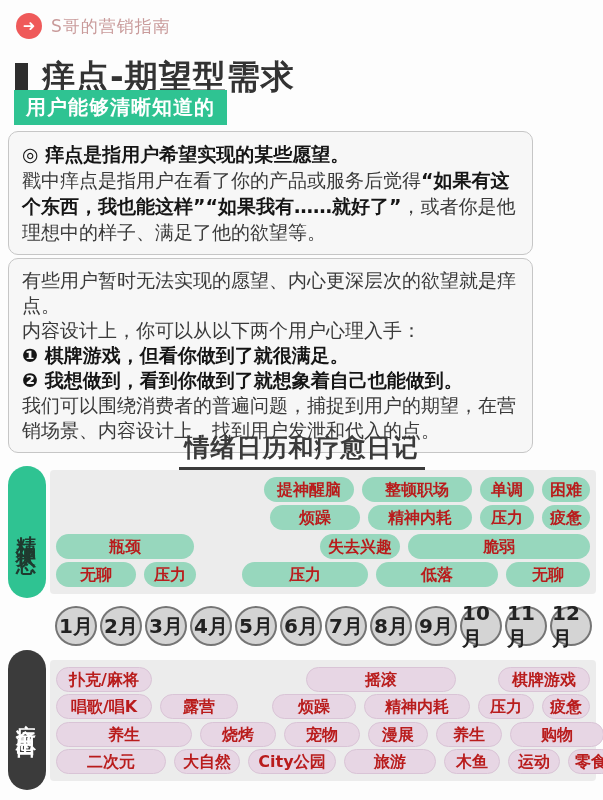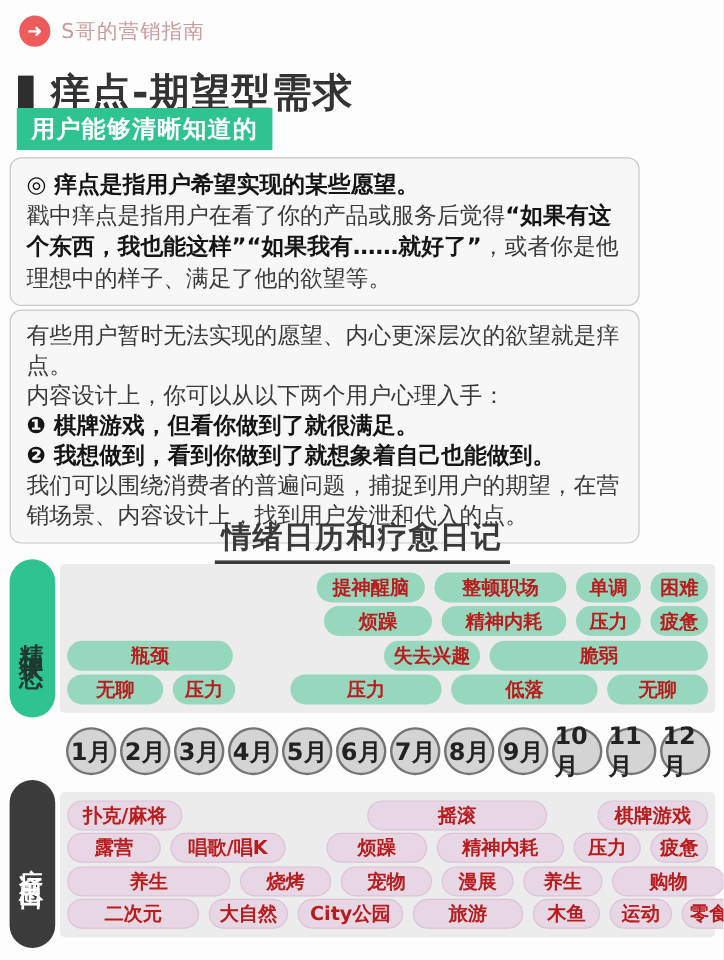--- a/index.html
+++ b/index.html
@@ -145,22 +145,22 @@
 
   <div class="panel" id="healing-panel">
     <div class="prow">
       <span class="pill pp" style="width:96px">扑克/麻将</span>
       <span class="sp"></span>
       <span class="pill pp" style="width:150px">摇滚</span>
       <span class="spf"></span>
       <span class="pill pp" style="width:92px">棋牌游戏</span>
     </div>
     <div class="prow">
+      <span class="pill pp" style="width:96px">唱歌/唱K</span>
       <span class="pill pp" style="width:78px">露营</span>
-      <span class="pill pp" style="width:96px">唱歌/唱K</span>
       <span class="sp"></span>
       <span class="pill pp" style="width:84px">烦躁</span>
       <span class="pill pp" style="width:106px">精神内耗</span>
       <span class="pill pp" style="width:56px">压力</span>
       <span class="pill pp" style="width:48px">疲惫</span>
     </div>
     <div class="prow between">
       <span class="pill pp" style="width:136px">养生</span>
       <span class="pill pp" style="width:76px">烧烤</span>
       <span class="pill pp" style="width:76px">宠物</span>

